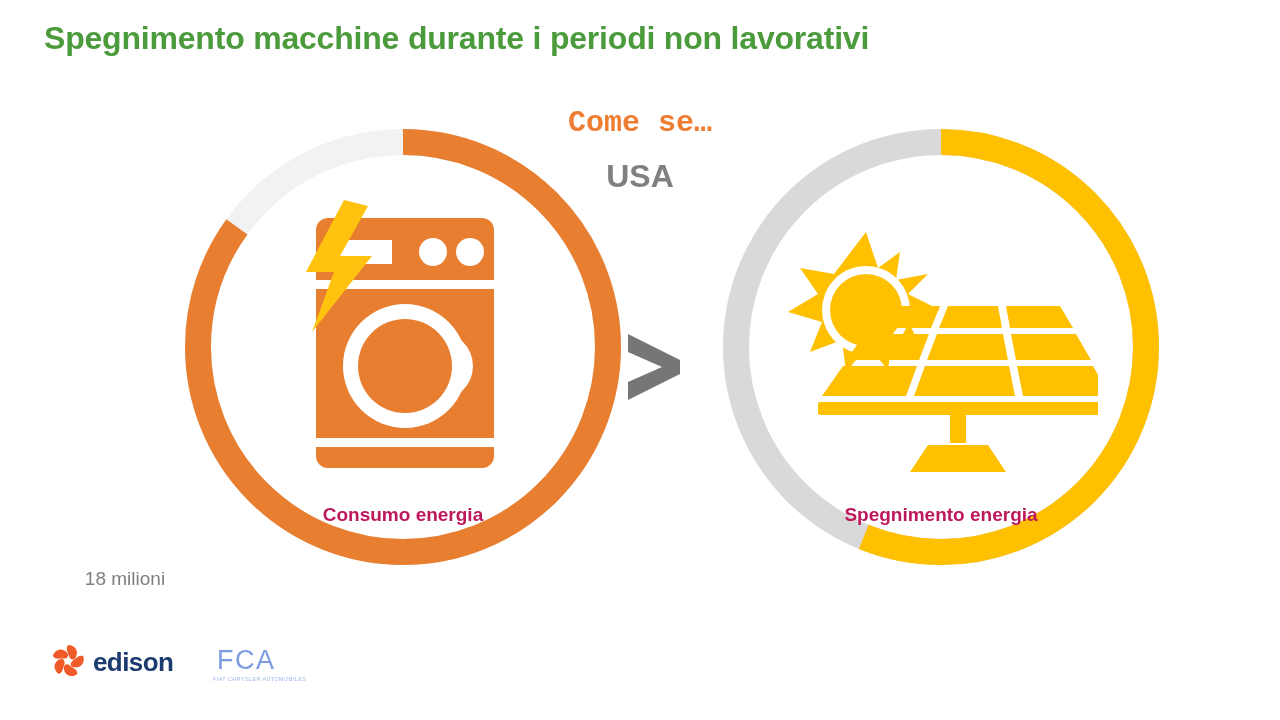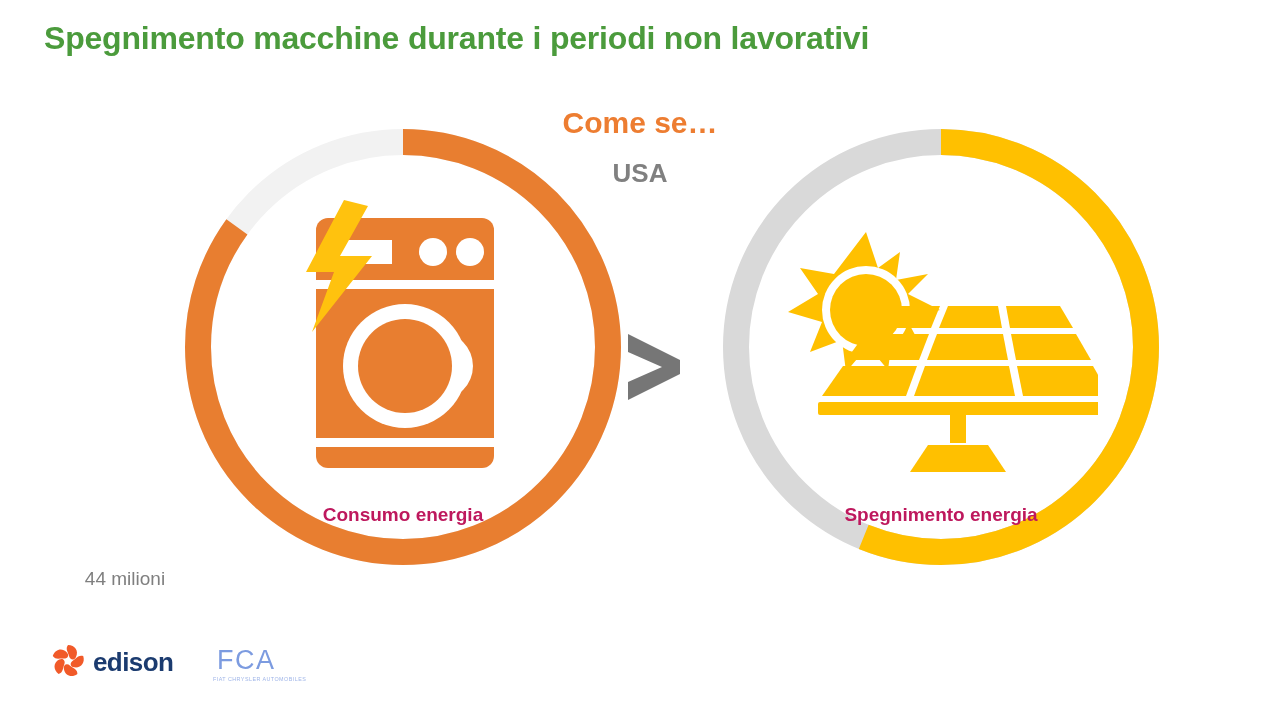--- a/index.html
+++ b/index.html
@@ -36,28 +36,29 @@
   
   .come-se {
     position: absolute;
     left: 466px;
     top: 106px;
     width: 348px;
     text-align: center;
     font-size: 30px;
     font-weight: bold;
     color: #ED7D31;
+    font-family: Liberation Mono, monospace;
   }
   .usa {
     position: absolute;
     left: 466px;
     top: 158px;
     width: 348px;
     text-align: center;
-    font-size: 26px;
+    font-size: 32px;
     font-weight: bold;
     color: #808080;
   }
 
   
   .gt {
     position: absolute;
     left: 620px;
     top: 330px;
     width: 64px;
@@ -225,21 +226,21 @@
           <path d="M140 213 L200 213 L218 240 L122 240 Z"></path>
         </g>
       </svg>
     </div>
 
     <div class="ring-label label-right">Spegnimento energia</div>
   </div>
 
 
   <div class="co2-caption">
-    <div>44 milioni</div>
+    <div>18 milioni</div>
   </div>
 
   <div class="logo-edison">
     <svg viewBox="0 0 145 40" width="145" height="40">
       <g fill="#F15A29" transform="translate(22,20)">
         <g>
           <path d="M0 -16 C7 -16 11 -10 8 -4 C6 0 2 -1 1 -5 C0 -9 -3 -12 0 -16 Z"></path>
         </g>
         <g transform="rotate(72)">
           <path d="M0 -16 C7 -16 11 -10 8 -4 C6 0 2 -1 1 -5 C0 -9 -3 -12 0 -16 Z"></path>

